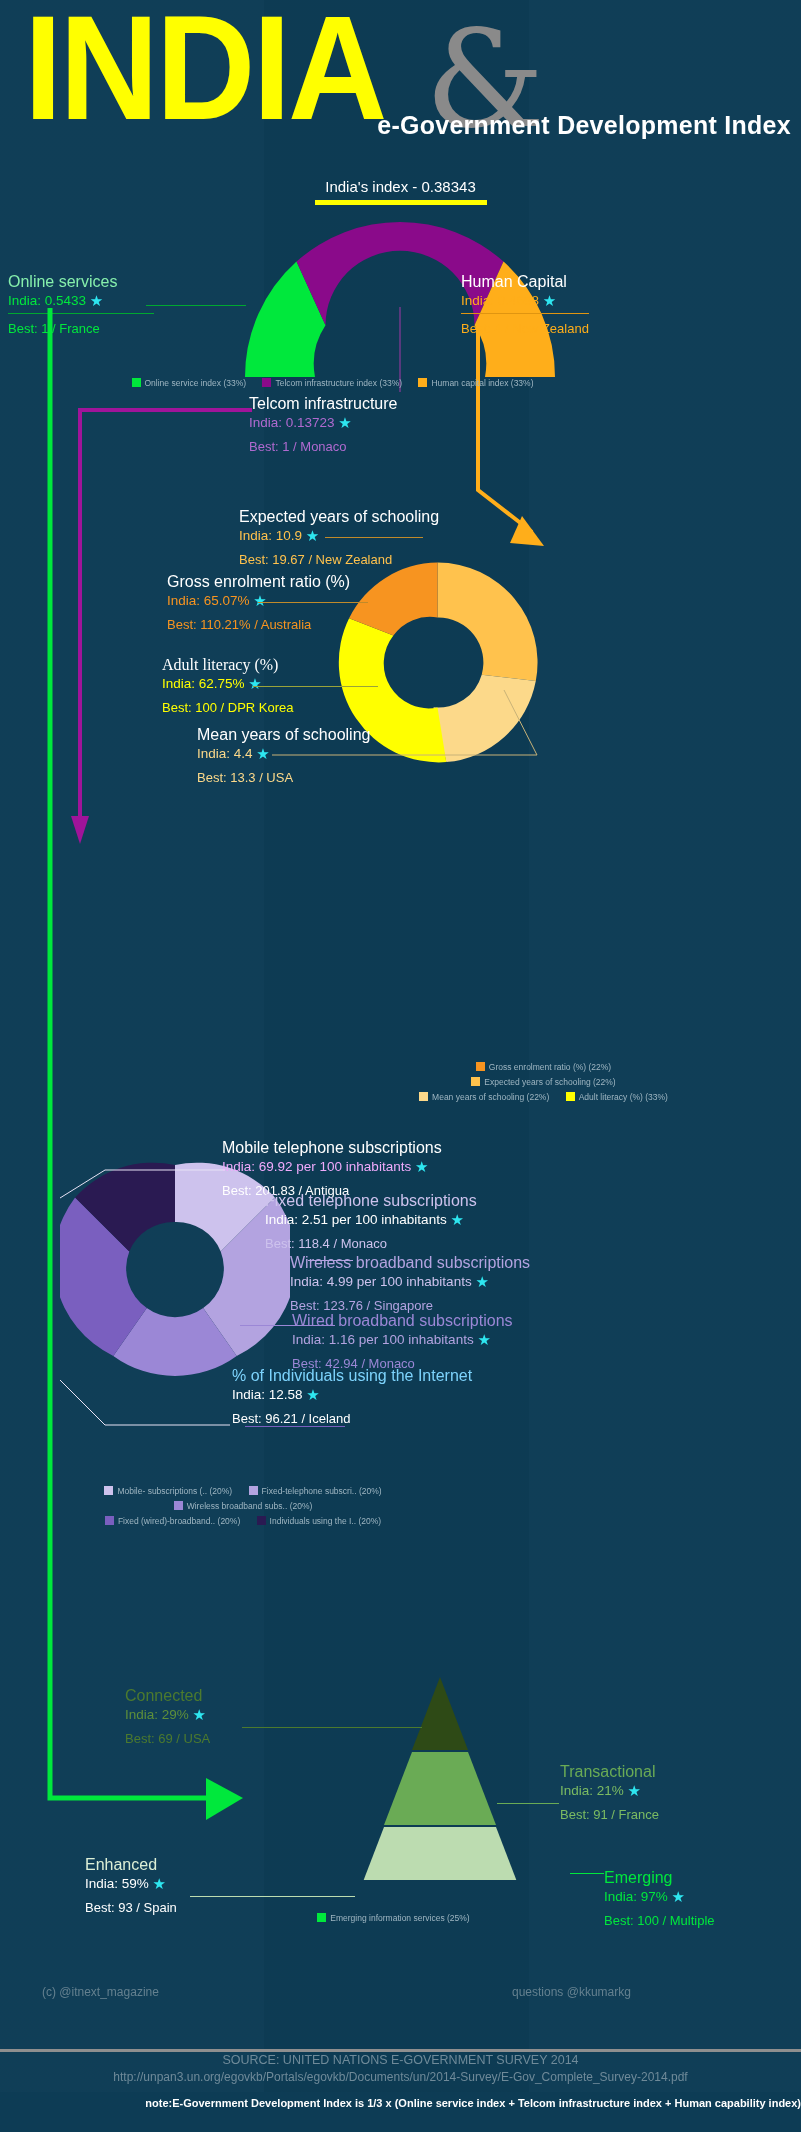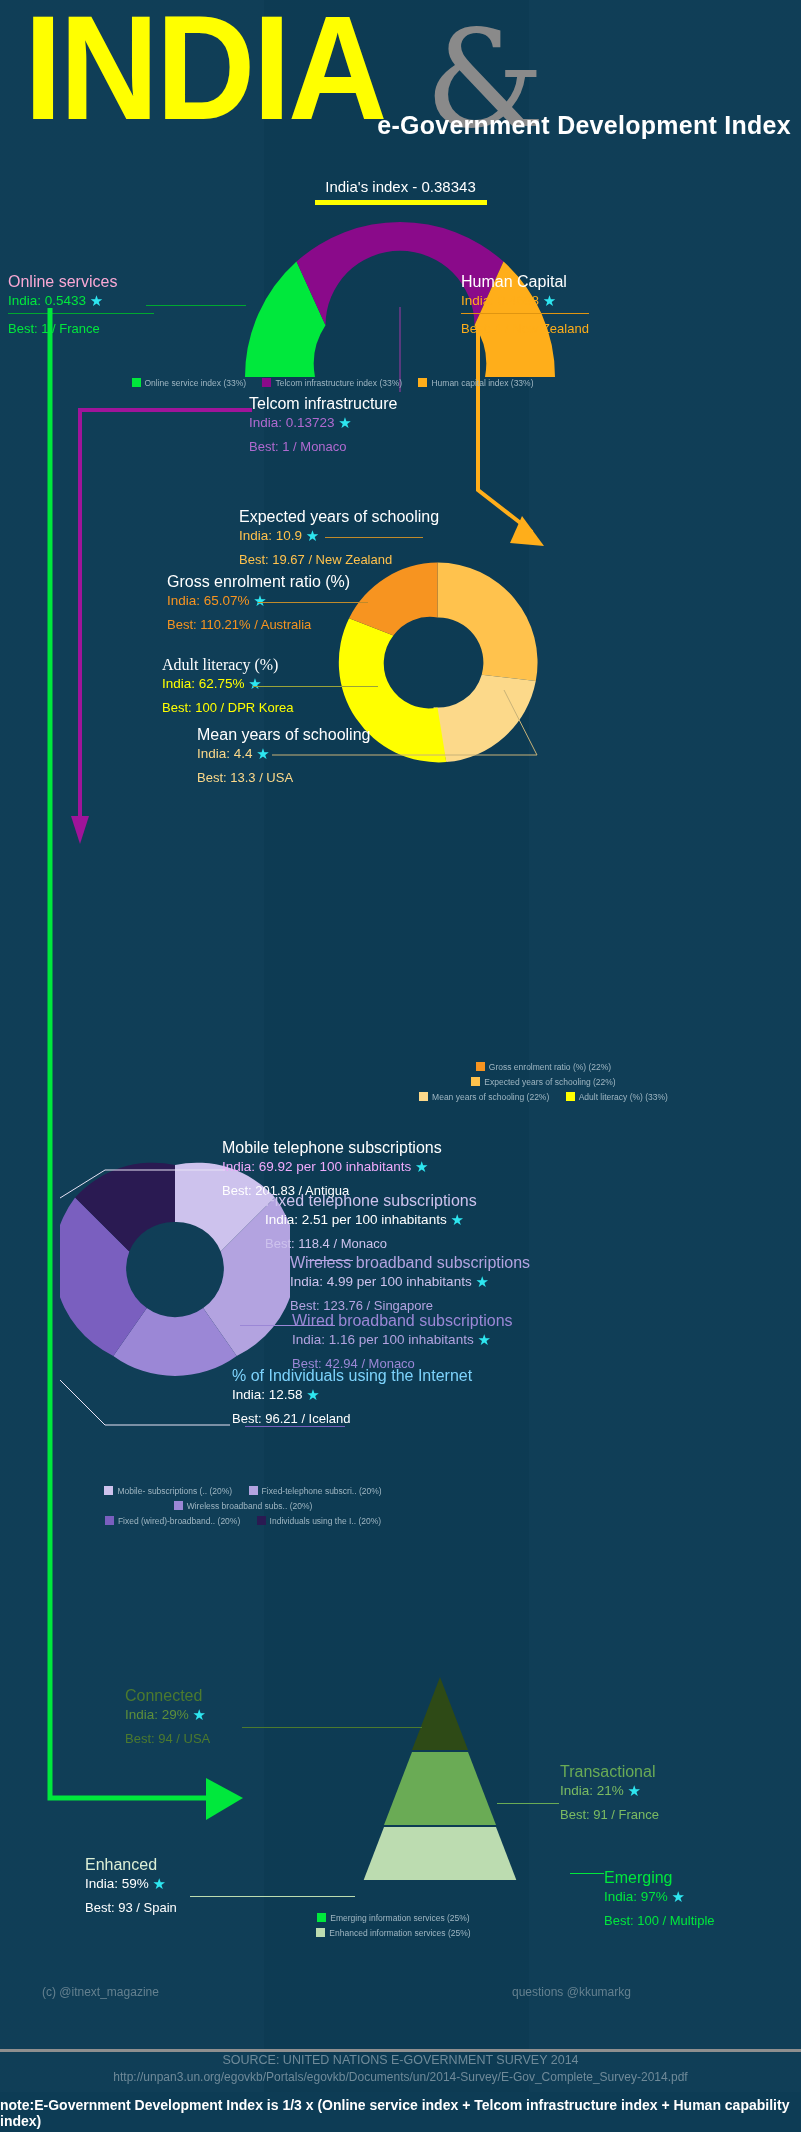--- a/index.html
+++ b/index.html
@@ -46,21 +46,21 @@
   .legend{position:absolute;font-size:8.5px;color:#9fb6c2;}
   .legend .row{display:block;white-space:nowrap;margin-bottom:5px;}
   .legend .sw{display:inline-block;width:9px;height:9px;vertical-align:-1px;margin-right:4px;}
   .legend .it{margin-right:14px;}
 
   
   #foot-rule{left:0;top:2049px;width:801px;height:3px;background:#8f8f8f;}
   #src1{left:0;top:2053px;width:801px;text-align:center;font-size:12.5px;color:#6f8a99;}
   #src2{left:0;top:2070px;width:801px;text-align:center;font-size:12px;color:#6f8a99;}
   #note-bar{left:0;top:2092px;width:801px;height:40px;background:#0d3c55;}
-  #note{left:0;top:2097px;width:801px;text-align:left;font-size:14px;font-weight:bold;color:#ffffff;}
+  #note{left:0;top:2097px;width:801px;text-align:right;font-size:11px;font-weight:bold;color:#ffffff;}
   #credit-l{left:42px;top:1985px;font-size:12px;color:#64808f;}
   #credit-r{left:512px;top:1985px;font-size:12px;color:#64808f;}
 </style>
 </head>
 <body>
 
 <div class="abs" id="header">
   <div class="abs" id="amp">&amp;</div>
   <div class="abs" id="india-title">INDIA</div>
   <div class="abs" id="subtitle">e-Government Development Index</div>
@@ -73,21 +73,21 @@
 
 <svg class="abs" style="left:240px;top:212px;" width="320" height="180">
 
   <path d="M5,165 A155,155 0 0 1 56.5,49.6 L85.5,113.3 A70,70 0 0 0 75,165 Z" fill="#00e83c"></path>
   <path d="M56.5,49.6 A155,155 0 0 1 263.5,49.6 L234.5,113.3 A70,70 0 0 0 85.5,113.3 Z" fill="#8a0a8a"></path>
   <path d="M263.5,49.6 A155,155 0 0 1 315,165 L245,165 A70,70 0 0 0 234.5,113.3 Z" fill="#ffae1a"></path>
   <line x1="160" y1="95" x2="160" y2="180" stroke="#8a3a9a" stroke-width="1.2"></line>
 </svg>
 
 <div class="abs" style="left:8px;top:273px;">
-  <div class="lbl-title nw" style="color:#f9a8d4;">Online services</div>
+  <div class="lbl-title nw" style="color:#86efac;">Online services</div>
   <div class="lbl-ind nw">
     <span style="color:#00e83c;">India: 0.5433</span>
     <span class="star">★</span>
   </div>
   <div style="width:146px;height:1px;background:#00a830;margin:3px 0 0;"></div>
   <div class="lbl-best nw" style="color:#00e83c;">Best: 1 / France</div>
 </div>
 <div class="abs" style="left:146px;top:305px;width:100px;height:1px;background:#00a830;"></div>
 
 <div class="abs" style="left:461px;top:273px;">
@@ -282,21 +282,21 @@
   <polygon points="201,167 229,240 61,240 89,167" fill="#bcdcb0"></polygon>
   <polygon points="229,242 257,315 33,315 61,242" fill="#00e83c"></polygon>
 </svg>
 
 <div class="abs" style="left:125px;top:1687px;">
   <div class="lbl-title nw" style="color:#4c7a2e;">Connected</div>
   <div class="lbl-ind nw">
     <span style="color:#5e8f3a;">India: 29%</span>
     <span class="star">★</span>
   </div>
-  <div class="lbl-best nw" style="color:#4c7a2e;">Best: 94 / USA</div>
+  <div class="lbl-best nw" style="color:#4c7a2e;">Best: 69 / USA</div>
 </div>
 <div class="abs" style="left:242px;top:1727px;width:180px;height:1px;background:#4c7a2e;"></div>
 
 <div class="abs" style="left:560px;top:1763px;">
   <div class="lbl-title nw" style="color:#6aab55;">Transactional</div>
   <div class="lbl-ind nw">
     <span style="color:#7bbb62;">India: 21%</span>
     <span class="star">★</span>
   </div>
   <div class="lbl-best nw" style="color:#7bbb62;">Best: 91 / France</div>
@@ -319,23 +319,20 @@
     <span style="color:#00e83c;margin-top:12px;">India: 97%</span>
     <span class="star">★</span>
   </div>
   <div class="lbl-best nw" style="color:#00e83c;">Best: 100 / Multiple</div>
 </div>
 <div class="abs" style="left:570px;top:1873px;width:34px;height:1px;background:#00e83c;"></div>
 
 <div class="legend" style="left:0;top:1913px;width:801px;text-align:center;">
   <span class="row">
     <span class="it"><span class="sw" style="background:#00e83c"></span><span>Emerging information services (25%)</span></span>
-  </span>
-  <span class="row">
-    <span class="it"><span class="sw" style="background:#bcdcb0"></span><span>Enhanced information services (25%)</span></span>
   </span>
 </div>
 
 <div class="abs" id="credit-l">(c) @itnext_magazine</div>
 <div class="abs" id="credit-r">questions @kkumarkg</div>
 <div class="abs" id="foot-rule"></div>
 <div class="abs" id="src1">SOURCE: UNITED NATIONS E-GOVERNMENT SURVEY 2014</div>
 <div class="abs" id="src2">http://unpan3.un.org/egovkb/Portals/egovkb/Documents/un/2014-Survey/E-Gov_Complete_Survey-2014.pdf</div>
 <div class="abs" id="note-bar"></div>
 <div class="abs" id="note">note:E-Government Development Index is 1/3 x (Online service index + Telcom infrastructure index + Human capability index)</div>

